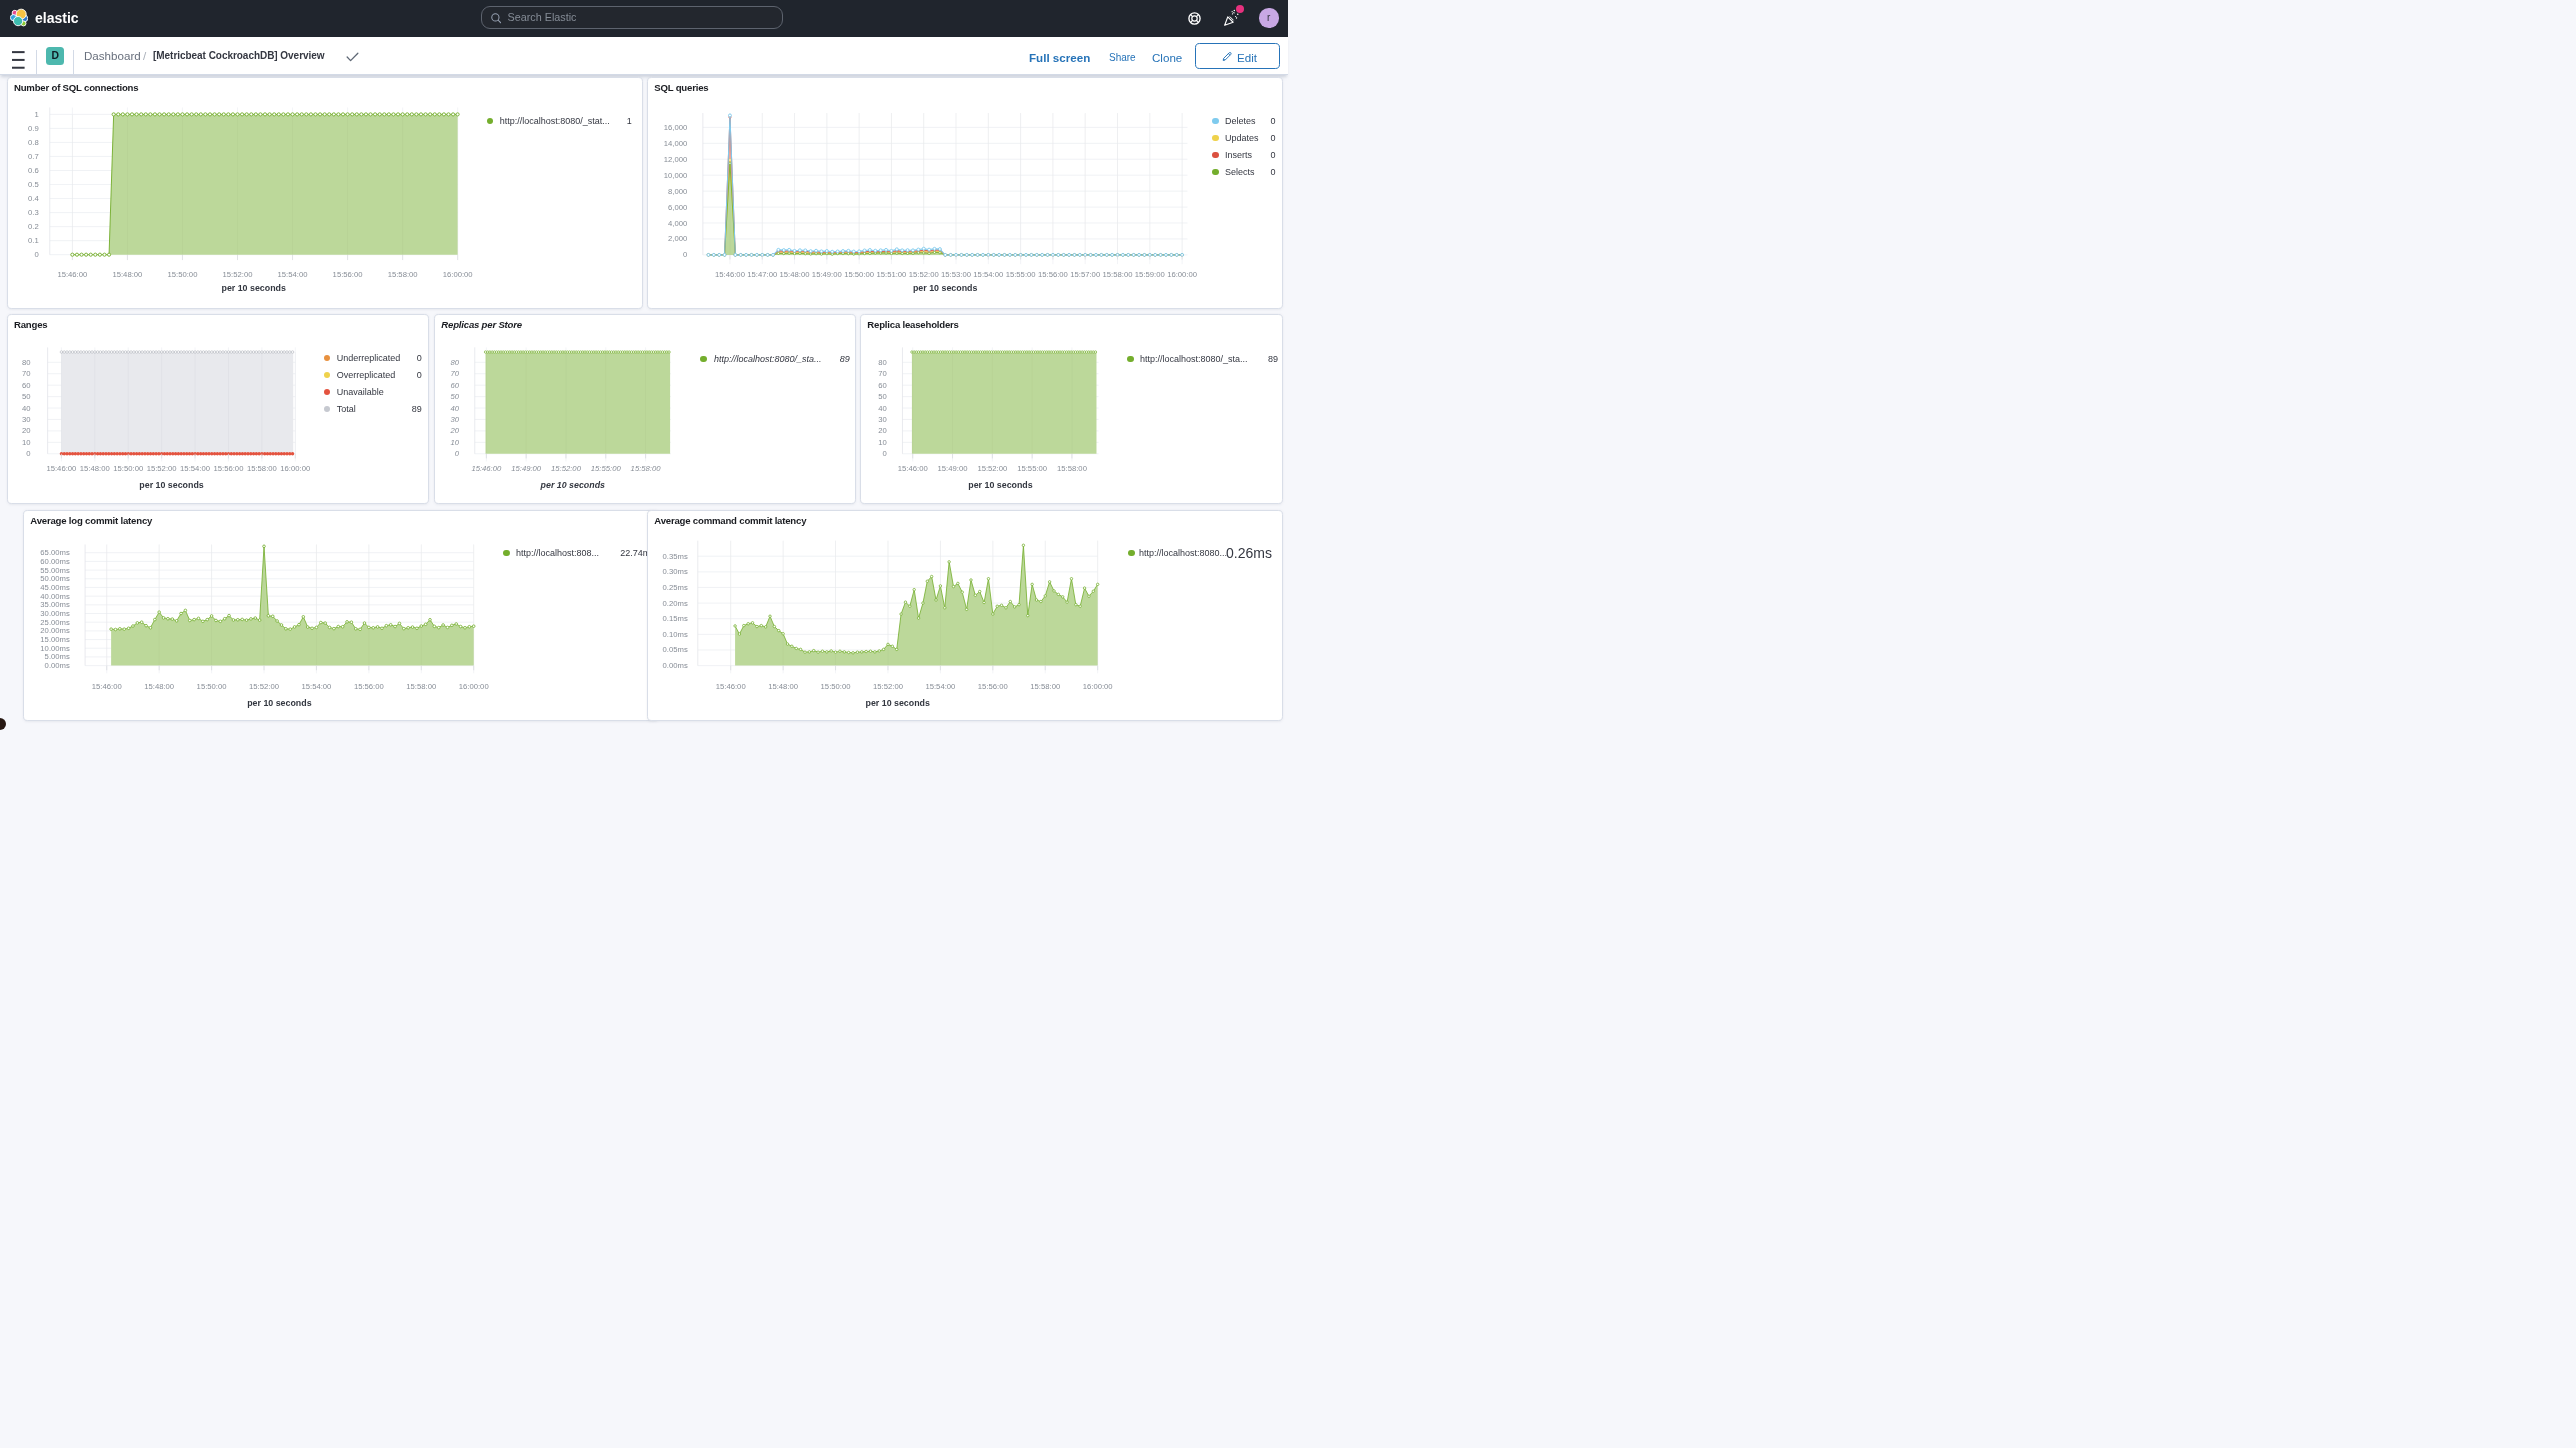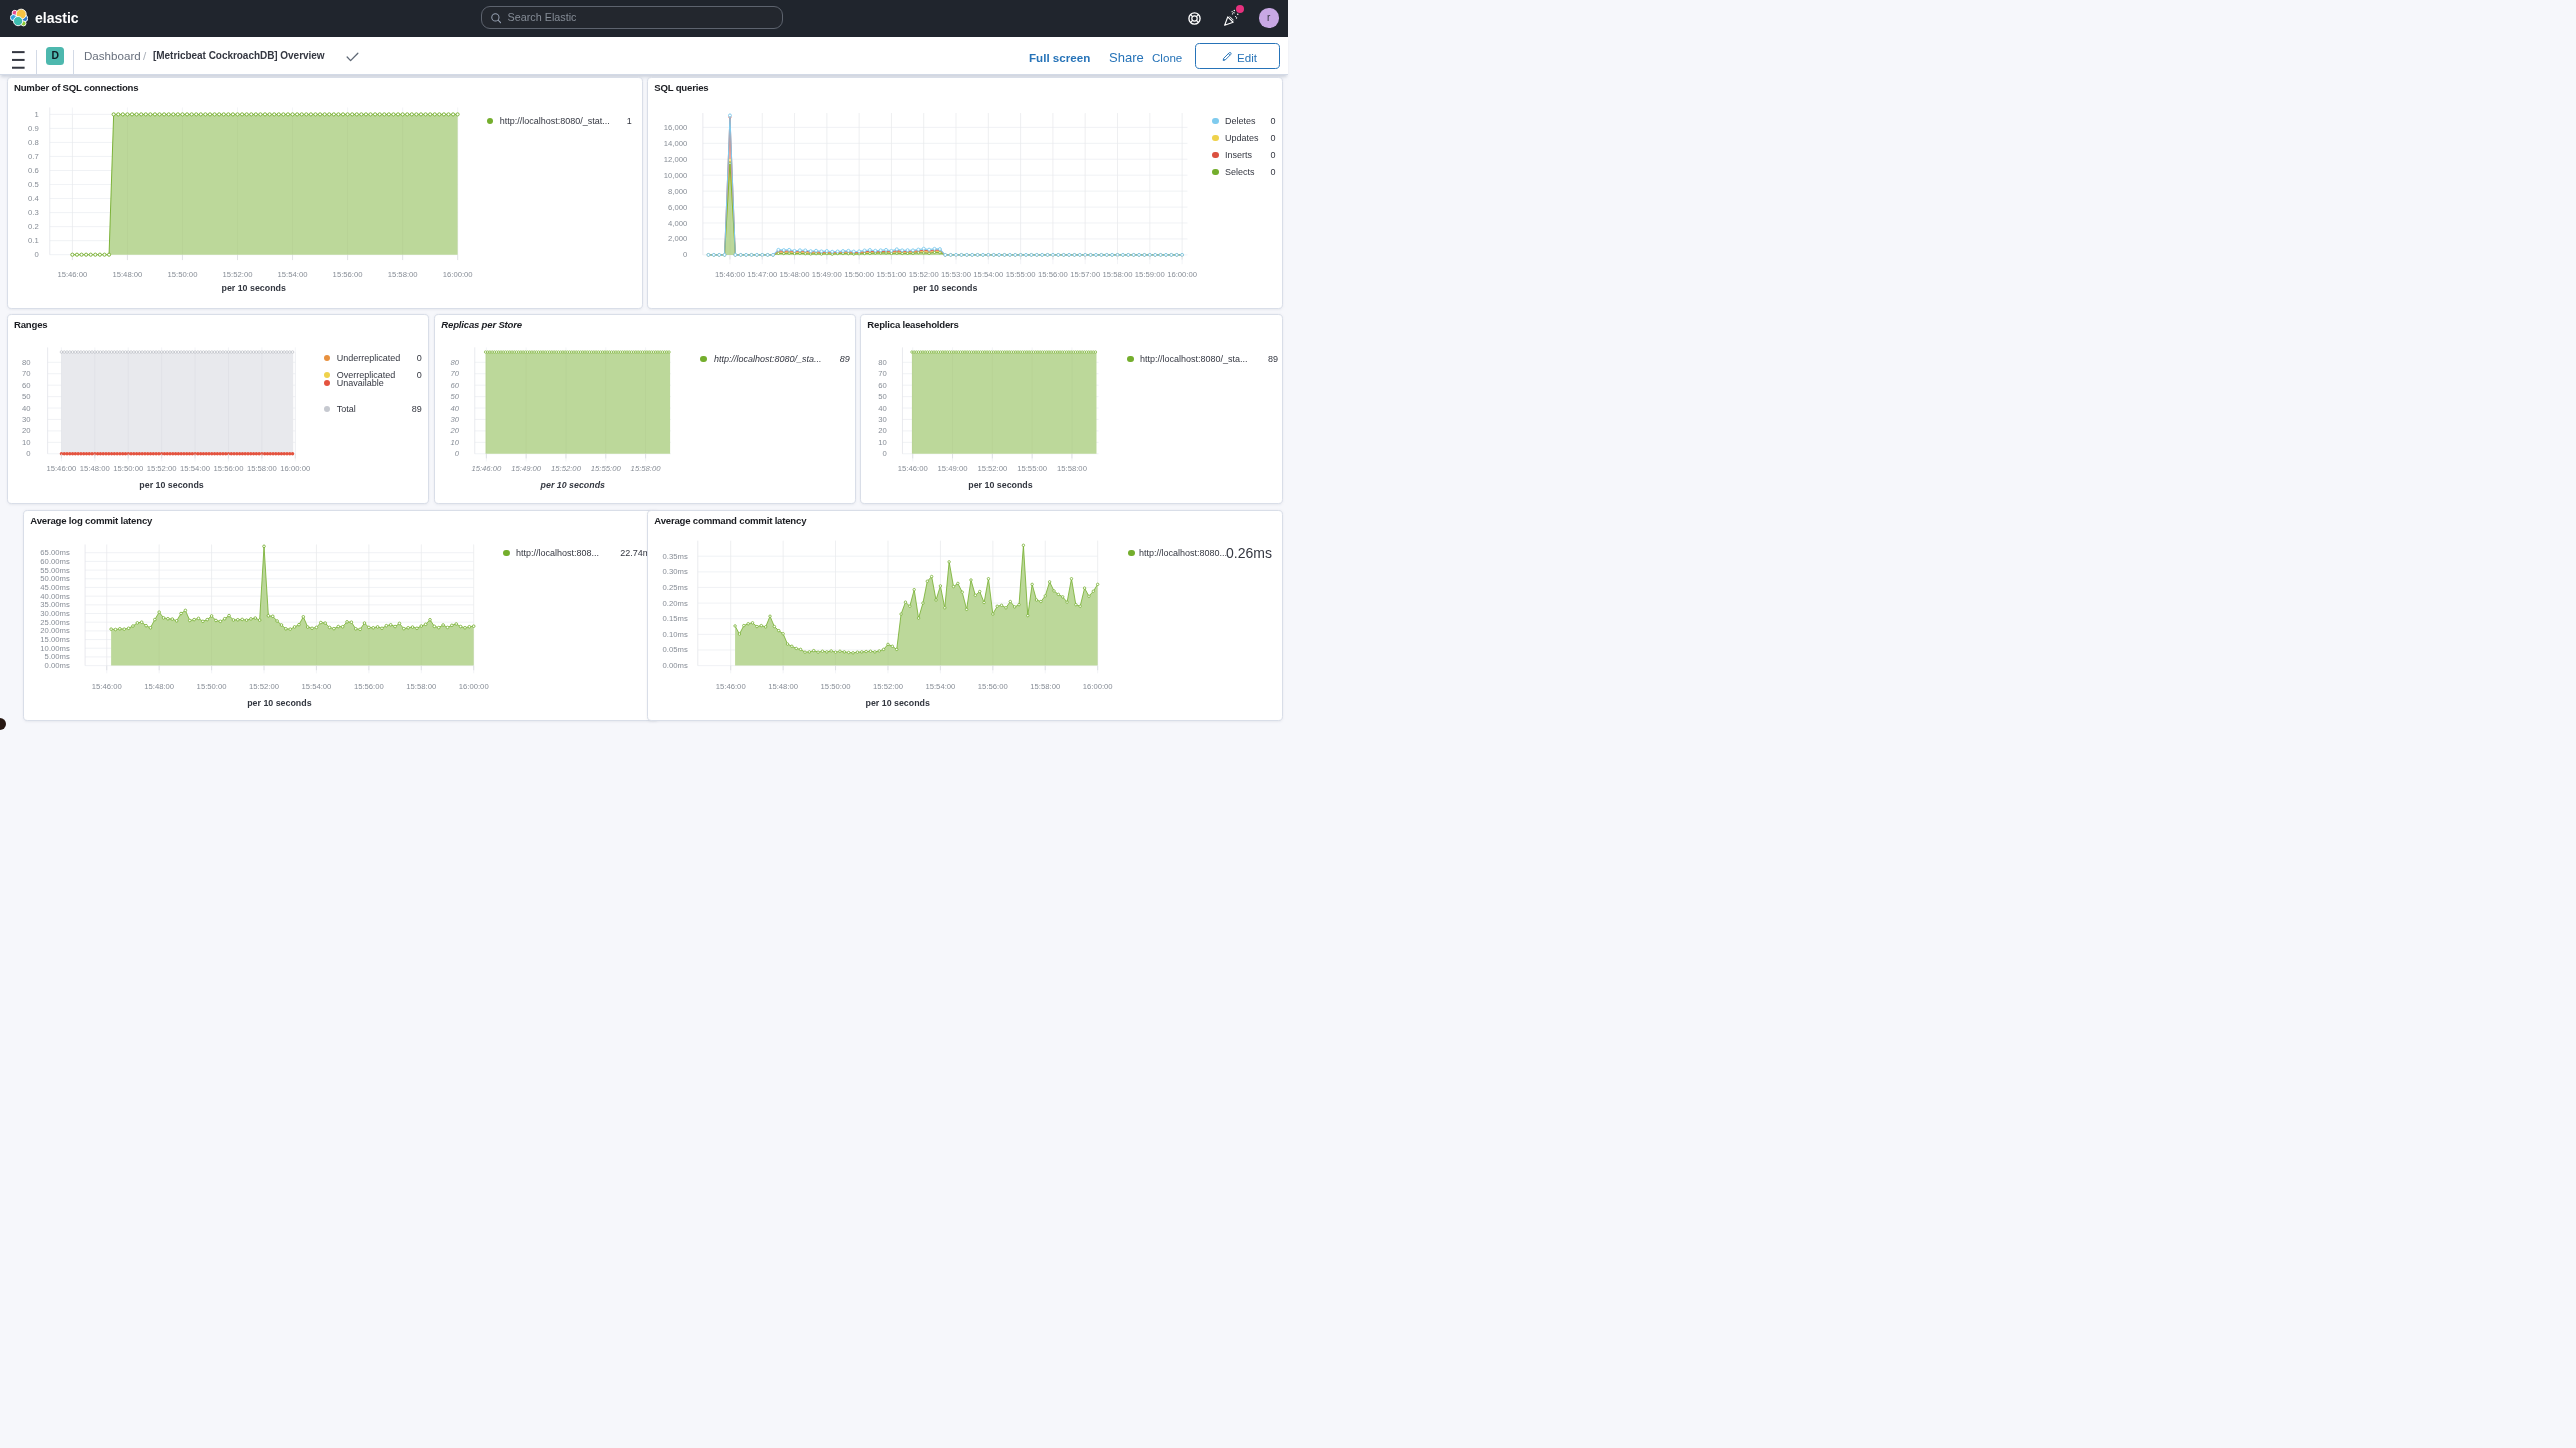--- a/index.html
+++ b/index.html
@@ -56,21 +56,21 @@
 <span style="position:absolute;left:36px;top:13px;width:0.8px;height:24px;background:#d3dae6;"></span>
 <span style="position:absolute;left:46px;top:10px;width:18.4px;height:18.4px;border-radius:3.5px;background:#4db8ae;color:#0f1b24;font-weight:bold;font-size:10.4px;text-align:center;line-height:18.4px;">D</span>
 <span style="position:absolute;left:73px;top:13px;width:0.8px;height:24px;background:#d3dae6;"></span>
 <span style="position:absolute;left:84px;top:0;line-height:37px;font-size:11.6px;color:#69707d;">Dashboard</span>
 <span style="position:absolute;left:143px;top:0;line-height:37px;font-size:11.6px;color:#aab0ba;">/</span>
 <span style="position:absolute;left:153px;top:0;line-height:37px;font-size:10px;letter-spacing:-0.04px;font-weight:bold;color:#343741;">[Metricbeat CockroachDB] Overview</span>
 <svg width="13" height="10" viewBox="0 0 17 13" style="position:absolute;left:346px;top:14.7px;">
       <path d="M1.5 6.5 L6 11.2 L15.5 1.5" fill="none" stroke="#5f6875" stroke-width="1.7" stroke-linecap="round" stroke-linejoin="round"></path>
     </svg>
 <span style="position:absolute;left:1029px;top:0;line-height:42px;font-size:11.6px;color:#2673b8;font-weight:bold;">Full screen</span>
-<span style="position:absolute;left:1109px;top:0;line-height:42px;font-size:13px;color:#2673b8;">Share</span>
+<span style="position:absolute;left:1109px;top:0;line-height:42px;font-size:10px;color:#2673b8;">Share</span>
 <span style="position:absolute;left:1152px;top:0;line-height:42px;font-size:11.6px;color:#2673b8;">Clone</span>
 <div style="position:absolute;left:1195px;top:6.2px;width:85px;height:26px;border:0.8px solid #2673b8;border-radius:4.6px;box-sizing:border-box;">
 <svg width="11.6" height="11.6" viewBox="0 0 16 16" style="position:absolute;left:25px;top:6.7px;">
         <path d="M3 13 L3.6 10.2 L11.3 2.5 C11.9 1.9 12.9 1.9 13.5 2.5 C14.1 3.1 14.1 4.1 13.5 4.7 L5.8 12.4 Z" fill="none" stroke="#2673b8" stroke-width="1.3" stroke-linejoin="round"></path>
         <path d="M3 13 L5.8 12.4 L3.6 10.2 Z" fill="#2673b8"></path>
         <line x1="10.2" y1="3.6" x2="12.4" y2="5.8" stroke="#2673b8" stroke-width="1.3"></line>
       </svg>
 <span style="position:absolute;left:41px;top:0;line-height:27px;font-size:11.6px;color:#2673b8;">Edit</span>
 </div>
 </div>
@@ -926,21 +926,21 @@
     <div style="position:absolute;left:0;top:36px;width:420px;height:14px;">
       <span style="position:absolute;left:316px;top:3.7px;width:6.5px;height:6.5px;border-radius:50%;background:#e8913f;"></span>
       <span style="position:absolute;left:329px;top:0;line-height:14px;font-size:9px;color:#343741;">Underreplicated</span>
       <span style="position:absolute;right:6px;top:0;line-height:14px;font-size:9px;color:#343741;">0</span>
     </div>
     <div style="position:absolute;left:0;top:53px;width:420px;height:14px;">
       <span style="position:absolute;left:316px;top:3.7px;width:6.5px;height:6.5px;border-radius:50%;background:#efd24c;"></span>
       <span style="position:absolute;left:329px;top:0;line-height:14px;font-size:9px;color:#343741;">Overreplicated</span>
       <span style="position:absolute;right:6px;top:0;line-height:14px;font-size:9px;color:#343741;">0</span>
     </div>
-    <div style="position:absolute;left:0;top:61px;width:472px;height:14px;text-align:right;">
+    <div style="position:absolute;left:0;top:70px;width:472px;height:14px;text-align:right;">
       <span style="position:absolute;left:316px;top:3.7px;width:6.5px;height:6.5px;border-radius:50%;background:#e4533f;"></span>
       <span style="position:absolute;left:329px;top:0;line-height:14px;font-size:9px;color:#343741;">Unavailable</span>
       <span style="position:absolute;right:6px;top:0;line-height:14px;font-size:9px;color:#343741;">0</span>
     </div>
     <div style="position:absolute;left:0;top:87px;width:420px;height:14px;">
       <span style="position:absolute;left:316px;top:3.7px;width:6.5px;height:6.5px;border-radius:50%;background:#c6c9d0;"></span>
       <span style="position:absolute;left:329px;top:0;line-height:14px;font-size:9px;color:#343741;">Total</span>
       <span style="position:absolute;right:6px;top:0;line-height:14px;font-size:9px;color:#343741;">89</span>
     </div>
   </div>

